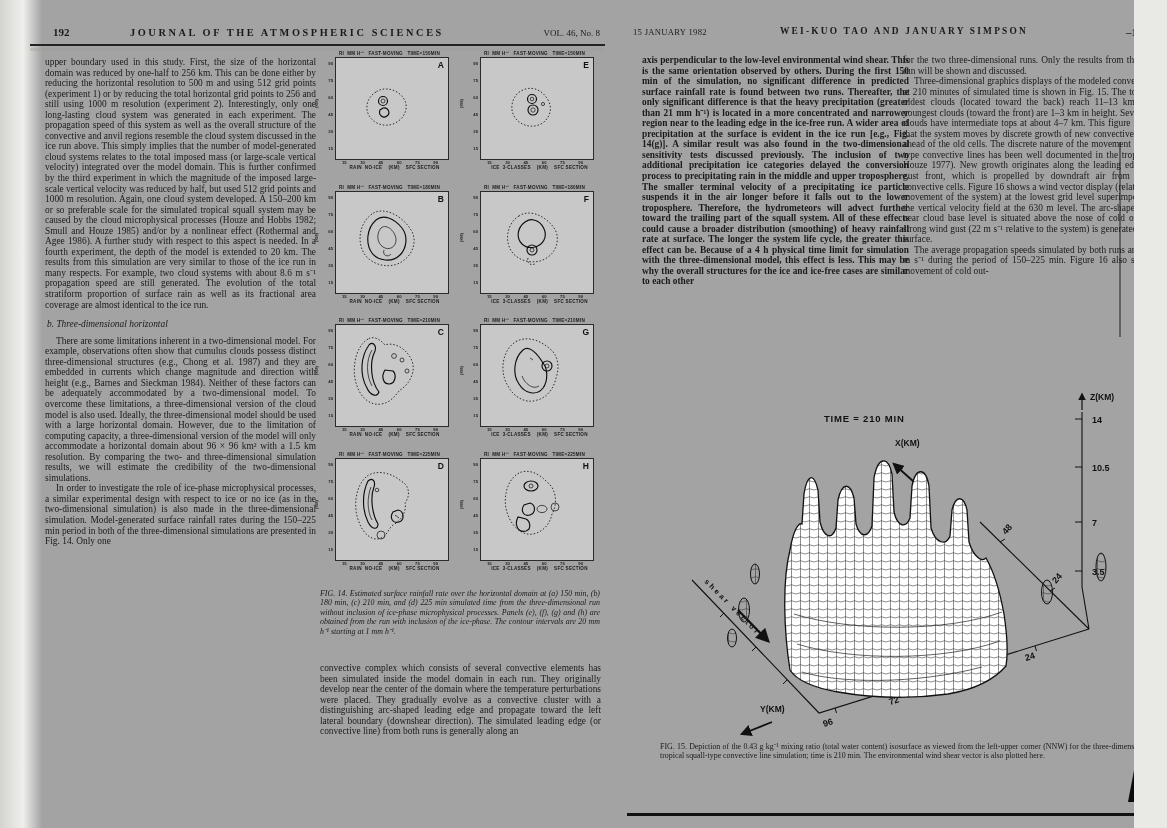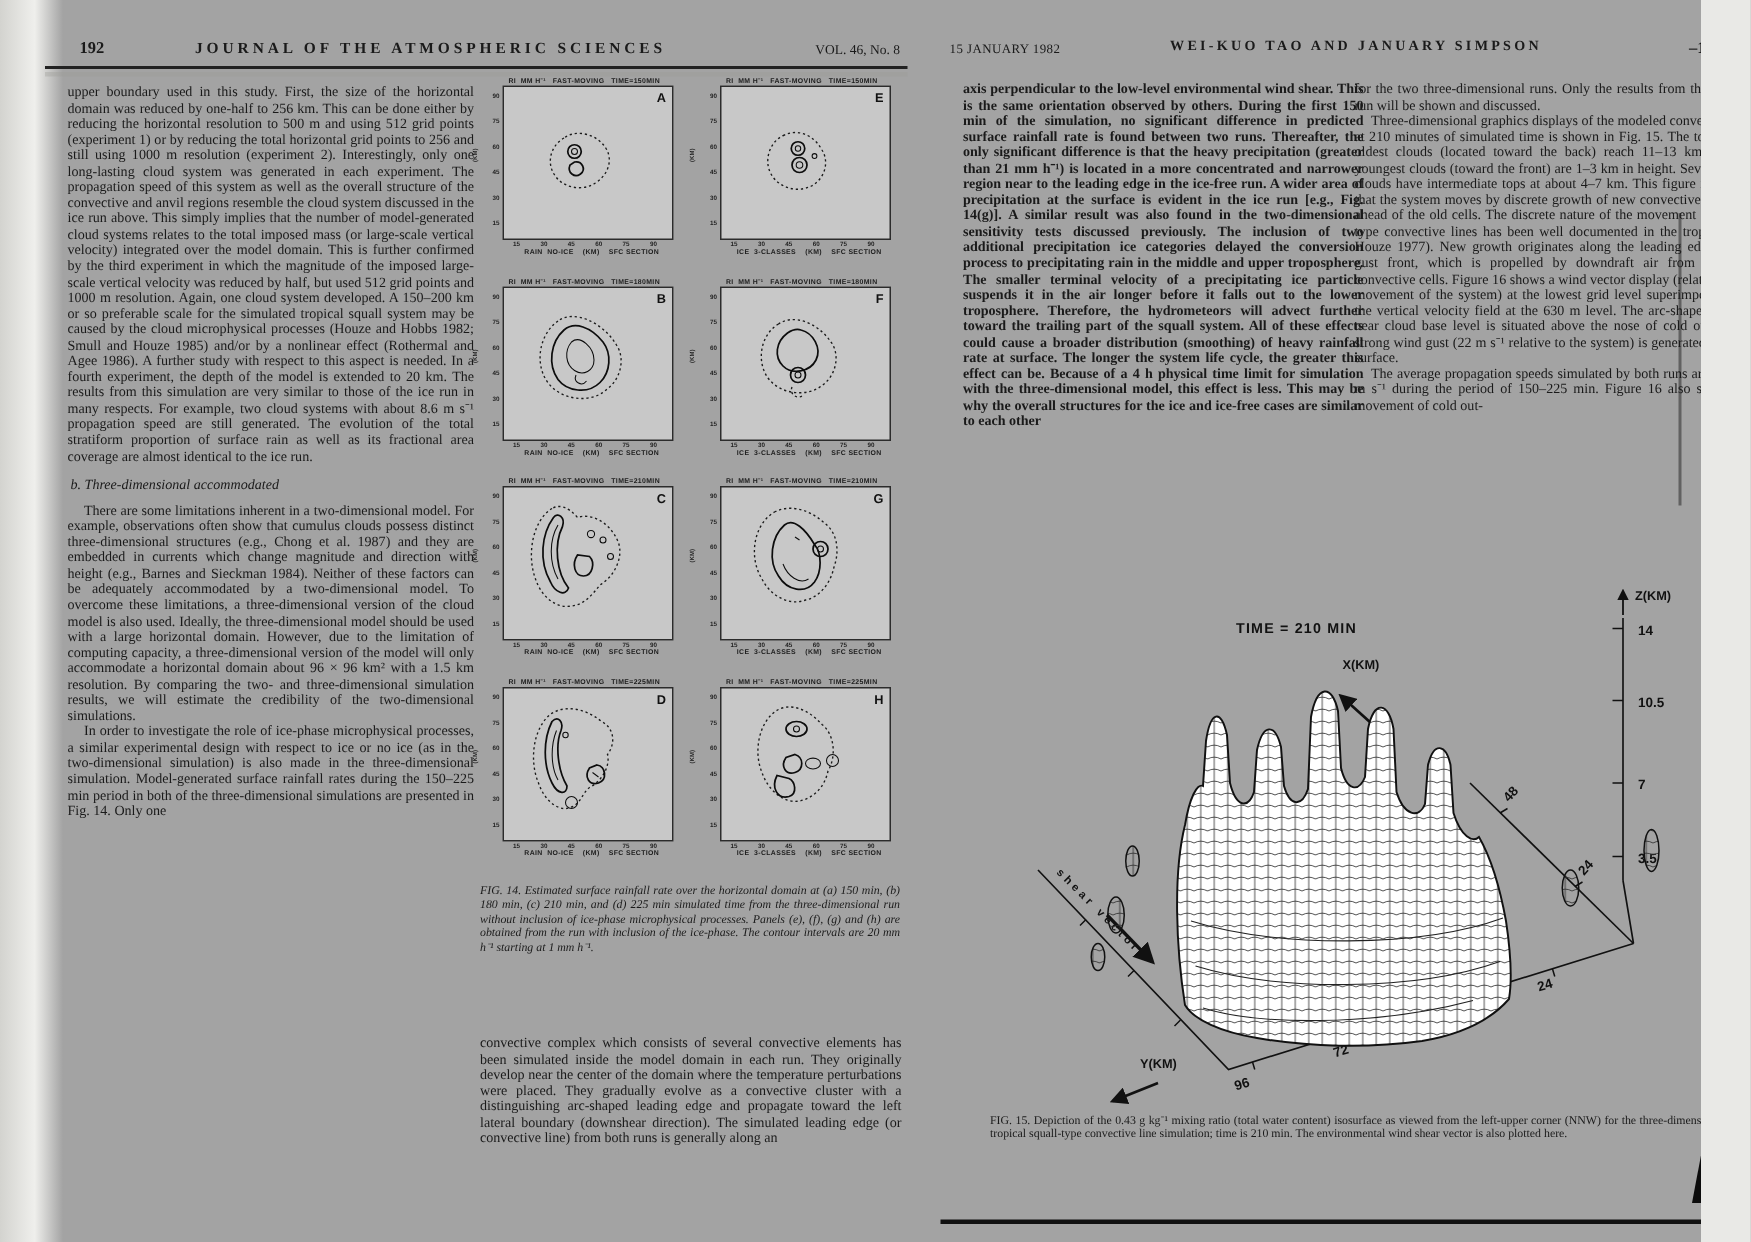--- a/index.html
+++ b/index.html
@@ -21,21 +21,21 @@
   .lp-rule2{left:30px;top:48px;width:575px;height:3px;background:#9a9a96;opacity:.35;}
   .rp-date{left:633px;top:27px;font-size:8.6px;letter-spacing:.3px;}
   .rp-authors{left:726px;top:26px;width:356px;text-align:center;font-size:9.4px;font-weight:bold;letter-spacing:2.2px;white-space:nowrap;}
   .rp-num{left:1086px;top:26px;width:62px;text-align:right;font-size:11px;font-weight:bold;}
   
   .bodytext{font-size:9.4px;line-height:10.55px;text-align:justify;}
   .bodytext p{margin:0;}
   .bodytext p.ind{text-indent:11px;}
   .sec-head{font-style:italic;margin:9px 0 6px 2px !important;}
   .colL192{left:45px;top:57px;width:271px;}
-  .col2text192{left:320px;top:663px;width:281px;margin-top:28px;}
+  .col2text192{left:320px;top:663px;width:281px;}
   .colL193{left:642px;top:55px;width:267px;font-weight:bold;}
   .colR193{left:903px;top:55px;width:267px;}
   .caption{font-size:7.9px;line-height:9.4px;text-align:justify;}
   .cap14{left:320px;top:589px;width:280px;font-style:italic;}
   .cap15{left:660px;top:742px;width:492px;}
   
   .fig14{left:318px;top:50px;width:290px;display:grid;grid-template-columns:143px 143px;column-gap:2px;}
   .fpanel{height:133.5px;position:relative;}
   .fp-head{height:7px;font-family:"Liberation Sans",sans-serif;font-size:4.6px;letter-spacing:.25px;
            color:#1c1c1c;white-space:pre;overflow:hidden;text-align:center;font-weight:bold;}
@@ -75,21 +75,21 @@
   <div class="abs scan-blob"></div>
 
   <div class="abs lp-num">192</div>
   <div class="abs lp-title">JOURNAL OF THE ATMOSPHERIC SCIENCES</div>
   <div class="abs lp-vol">VOL. 46, No. 8</div>
   <div class="abs lp-rule"></div>
   <div class="abs lp-rule2"></div>
 
   <div class="abs colL192 bodytext">
     <p>upper boundary used in this study. First, the size of the horizontal domain was reduced by one-half to 256 km. This can be done either by reducing the horizontal resolution to 500 m and using 512 grid points (experiment 1) or by reducing the total horizontal grid points to 256 and still using 1000 m resolution (experiment 2). Interestingly, only one long-lasting cloud system was generated in each experiment. The propagation speed of this system as well as the overall structure of the convective and anvil regions resemble the cloud system discussed in the ice run above. This simply implies that the number of model-generated cloud systems relates to the total imposed mass (or large-scale vertical velocity) integrated over the model domain. This is further confirmed by the third experiment in which the magnitude of the imposed large-scale vertical velocity was reduced by half, but used 512 grid points and 1000 m resolution. Again, one cloud system developed. A 150–200 km or so preferable scale for the simulated tropical squall system may be caused by the cloud microphysical processes (Houze and Hobbs 1982; Smull and Houze 1985) and/or by a nonlinear effect (Rothermal and Agee 1986). A further study with respect to this aspect is needed. In a fourth experiment, the depth of the model is extended to 20 km. The results from this simulation are very similar to those of the ice run in many respects. For example, two cloud systems with about 8.6 m s⁻¹ propagation speed are still generated. The evolution of the total stratiform proportion of surface rain as well as its fractional area coverage are almost identical to the ice run.</p>
-    <p class="sec-head">b. Three-dimensional accommodated</p>
+    <p class="sec-head">b. Three-dimensional horizontal</p>
     <p class="ind">There are some limitations inherent in a two-dimensional model. For example, observations often show that cumulus clouds possess distinct three-dimensional structures (e.g., Chong et al. 1987) and they are embedded in currents which change magnitude and direction with height (e.g., Barnes and Sieckman 1984). Neither of these factors can be adequately accommodated by a two-dimensional model. To overcome these limitations, a three-dimensional version of the cloud model is also used. Ideally, the three-dimensional model should be used with a large horizontal domain. However, due to the limitation of computing capacity, a three-dimensional version of the model will only accommodate a horizontal domain about 96 × 96 km² with a 1.5 km resolution. By comparing the two- and three-dimensional simulation results, we will estimate the credibility of the two-dimensional simulations.</p>
     <p class="ind">In order to investigate the role of ice-phase microphysical processes, a similar experimental design with respect to ice or no ice (as in the two-dimensional simulation) is also made in the three-dimensional simulation. Model-generated surface rainfall rates during the 150–225 min period in both of the three-dimensional simulations are presented in Fig. 14. Only one</p>
   </div>
 
   <div class="abs fig14">
 
     <div class="fpanel">
       <div class="fp-head">RI  MM H⁻¹   FAST-MOVING   TIME=150MIN</div>
       <div class="fp-plotrow">
         <div class="fp-ylab">

